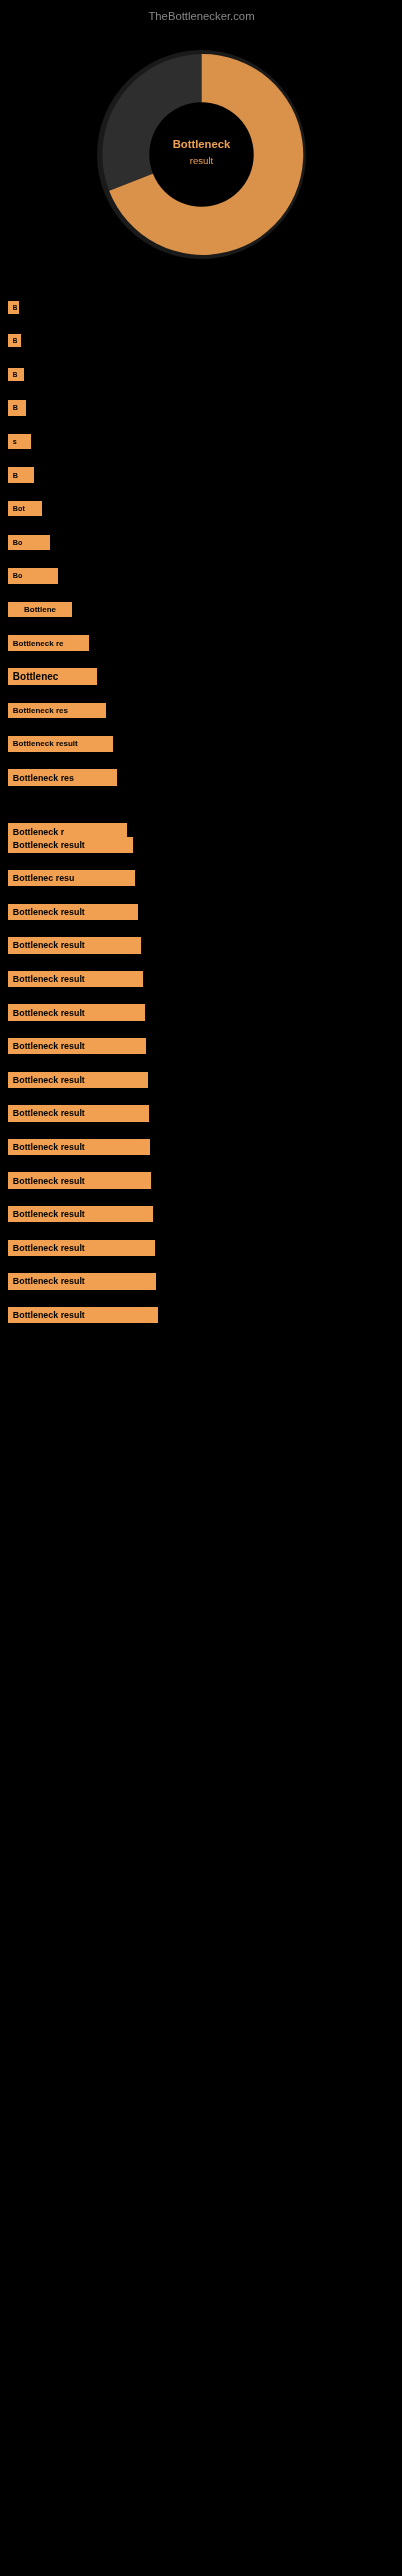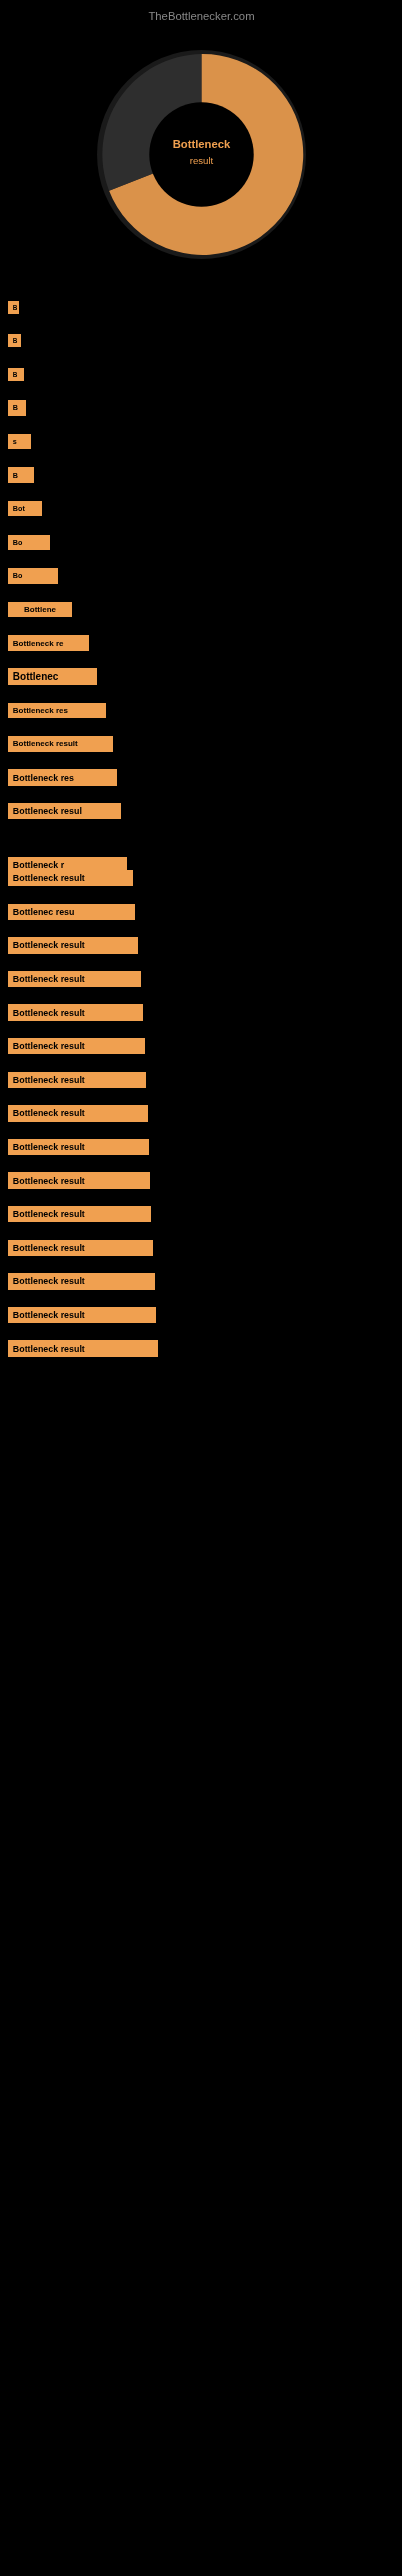--- a/index.html
+++ b/index.html
@@ -158,23 +158,20 @@
     </div>
     <div class="bottleneck-item item-12">
       <div class="bottleneck-label">Bottleneck res</div>
     </div>
     <div class="bottleneck-item item-13">
       <div class="bottleneck-label">Bottleneck result</div>
     </div>
     <div class="bottleneck-item item-14">
       <div class="bottleneck-label">Bottleneck res</div>
     </div>
-    <div class="bottleneck-item item-15">
-      <div class="bottleneck-label">Bottleneck resul</div>
-    </div>
     <div class="bottleneck-item item-16">
       <div class="bottleneck-label">Bottleneck r</div>
     </div>
     <div class="bottleneck-item item-17">
       <div class="bottleneck-label">Bottleneck result</div>
     </div>
     <div class="bottleneck-item item-18">
       <div class="bottleneck-label">Bottlenec resu</div>
     </div>
     <div class="bottleneck-item item-19">

